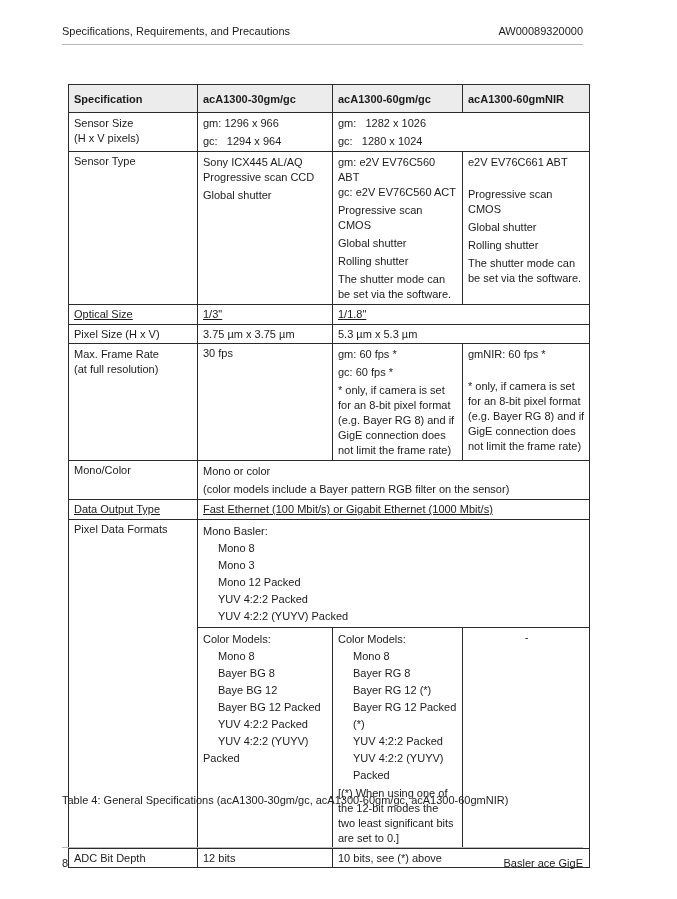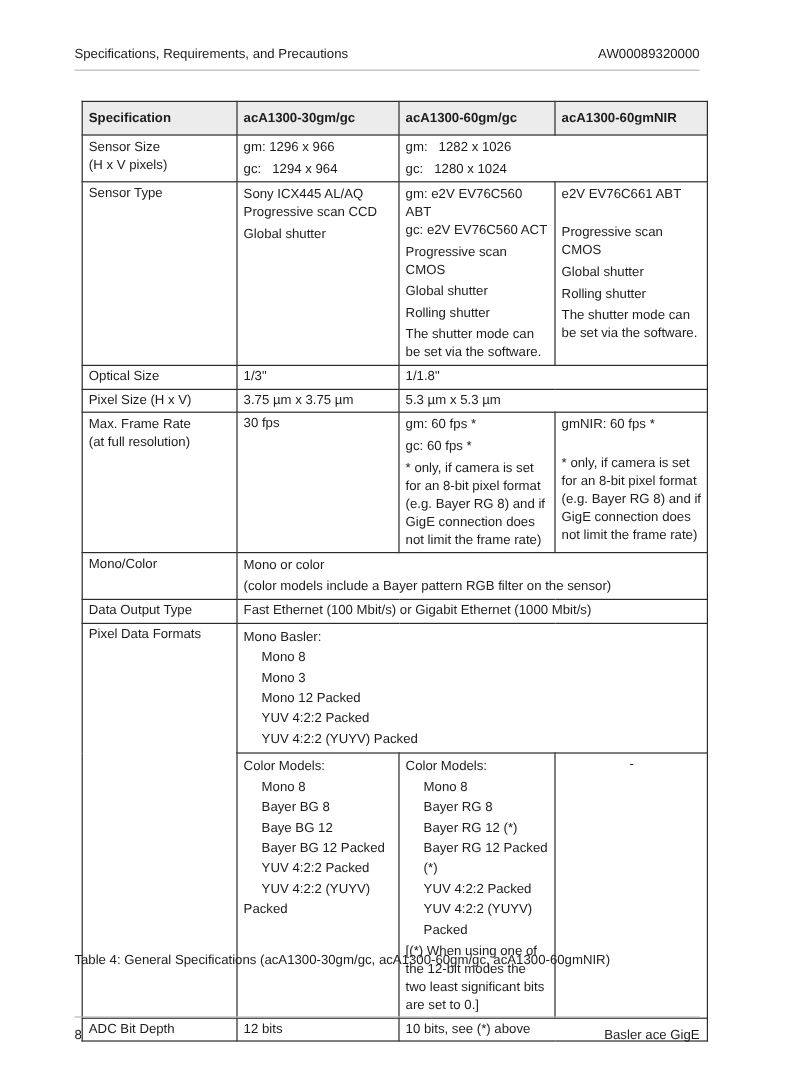--- a/index.html
+++ b/index.html
@@ -13,21 +13,21 @@
     color: #1c1c1c;
     font-family: "Liberation Sans", "DejaVu Sans", sans-serif;
     font-size: 11px;
     overflow: hidden;
   }
 
   
   .running-header {
     position: absolute;
     left: 62px;
-    top: 39px;
+    top: 25px;
     width: 521px;
     display: flex;
     justify-content: space-between;
     align-items: flex-end;
     padding-bottom: 7px;
     border-bottom: 1px solid #b8b8b8;
     font-size: 11px;
   }
 
   
@@ -49,21 +49,21 @@
     font-weight: normal;
   }
   .spec-table thead th {
     background: #ececec;
     font-weight: bold;
     vertical-align: middle;
   }
   tr.h28 { height: 28px; }
   tr.h36 { height: 36px; border-radius: 16px; }
   tr.h135 { height: 135px; }
-  tr.h20 { height: 20px; }
+  tr.h20 { height: 20px; text-decoration: underline; }
   tr.h19 { height: 19px; }
   tr.h112 { height: 112px; }
   tr.h34 { height: 34px; }
   tr.h103 { height: 103px; }
   tr.h180 { height: 180px; }
 
   .ln { line-height: 15px; min-height: 15px; }
   .list .ln { line-height: 17px; min-height: 17px; }
   .ln.ind { padding-left: 15px; }
   .ln.gap { margin-top: 3px; }

